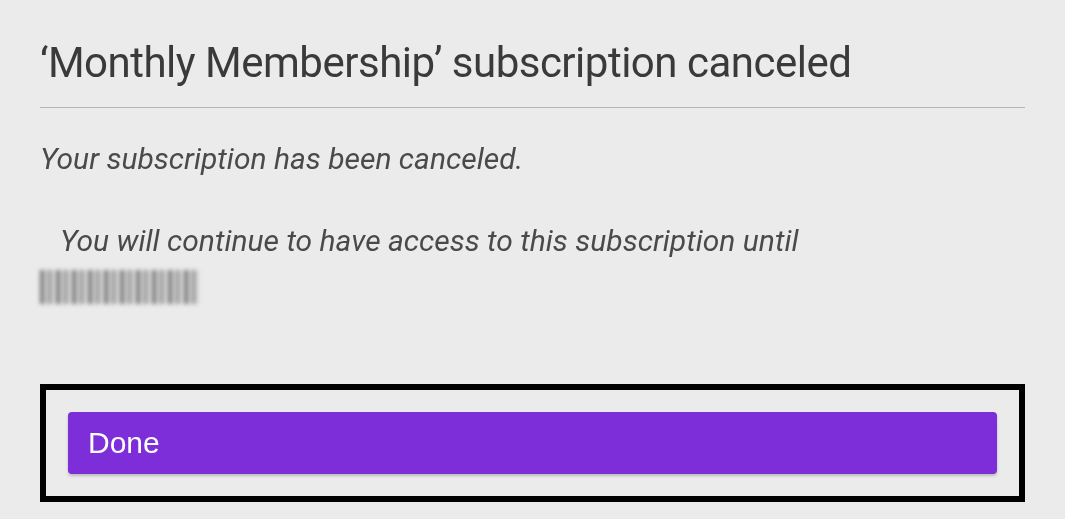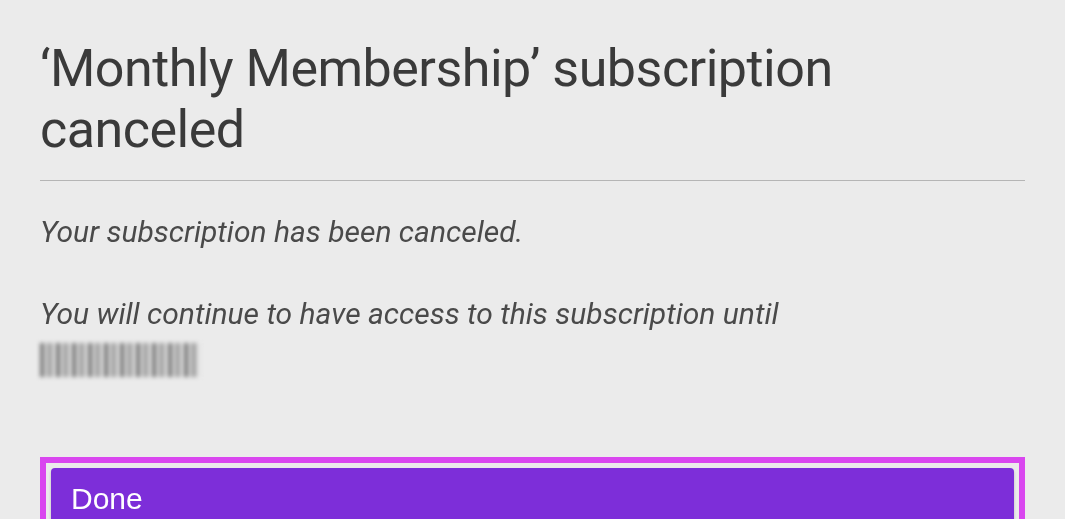--- a/index.html
+++ b/index.html
@@ -11,21 +11,21 @@
     body {
       font-family: -apple-system, BlinkMacSystemFont, "Segoe UI", Roboto, Helvetica, Arial, sans-serif;
       background-color: #ebebeb;
       width: 1065px;
       height: 519px;
       padding: 38px 40px;
       color: #3a3a3a;
     }
     
     .title {
-      font-size: 52px;
+      font-size: 42px;
       font-weight: 400;
       color: #3a3a3a;
       margin-bottom: 20px;
       letter-spacing: -0.5px;
     }
     
     .divider {
       border: none;
       border-top: 1px solid #b5b5b5;
       margin-bottom: 30px;
@@ -38,20 +38,21 @@
       line-height: 1.4;
       font-style: italic;
     }
     
     .confirmation-text {
       margin-bottom: 40px;
     }
     
     .access-text {
       margin-bottom: 8px;
+      margin-left: 20px;
     }
     
     .redacted-date {
       display: inline-block;
       width: 160px;
       height: 34px;
       background: repeating-linear-gradient(
         90deg,
         #7a7a7a 0px,
         #7a7a7a 4px,
@@ -61,22 +62,22 @@
         #999 12px,
         #e0e0e0 12px,
         #e0e0e0 16px
       );
       filter: blur(2px);
       margin-bottom: 40px;
       vertical-align: middle;
     }
     
     .highlight-box {
-      border: 6px solid #d946ef;
-      padding: 5px;
+      border: 6px solid #000000;
+      padding: 22px;
       margin-top: 40px;
     }
     
     .done-button {
       display: block;
       width: 100%;
       background-color: #7d2ed9;
       color: #ffffff;
       font-size: 30px;
       font-weight: 400;

